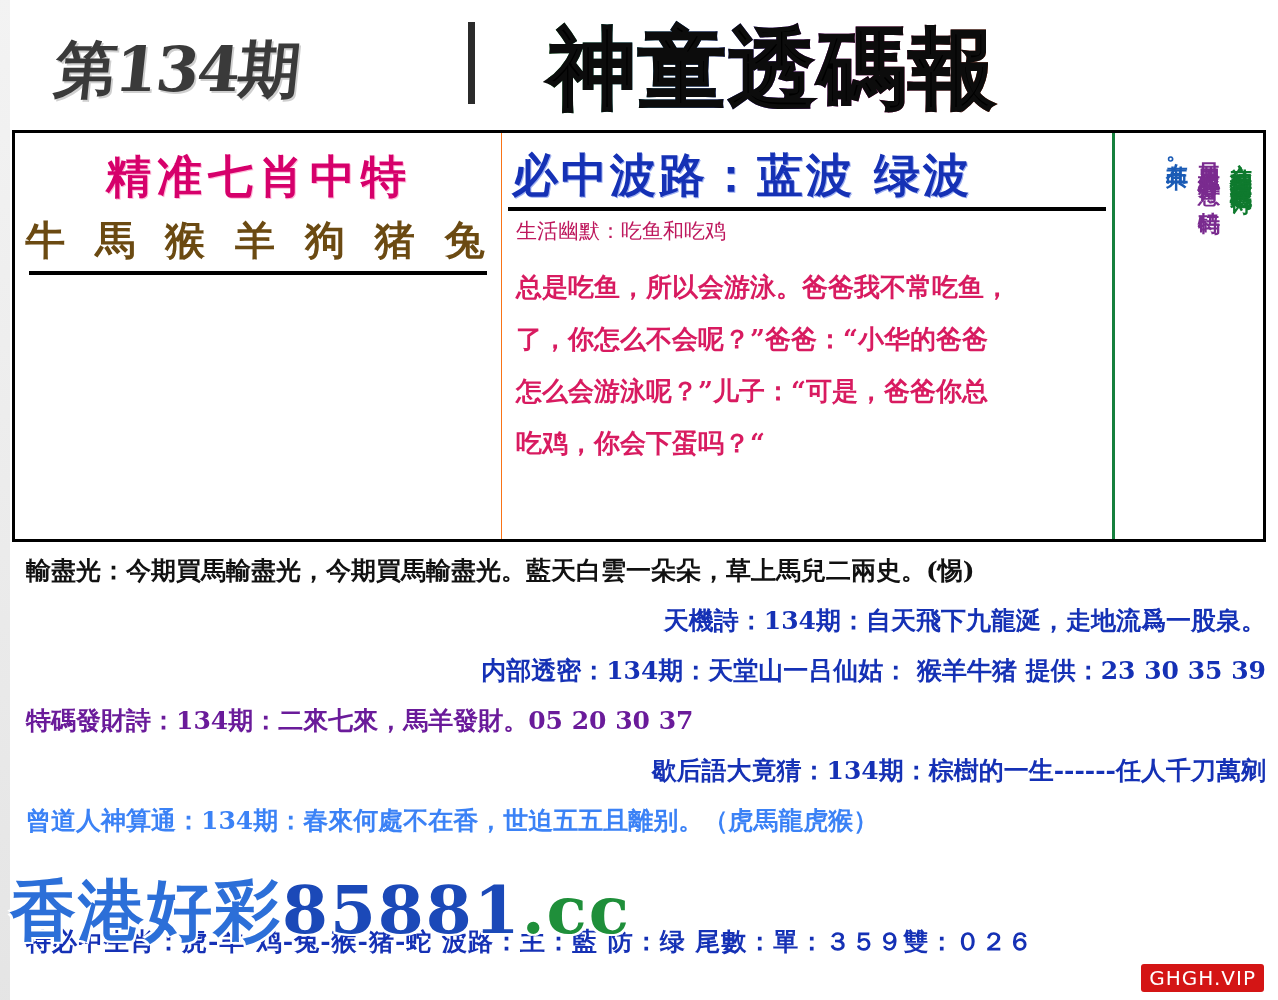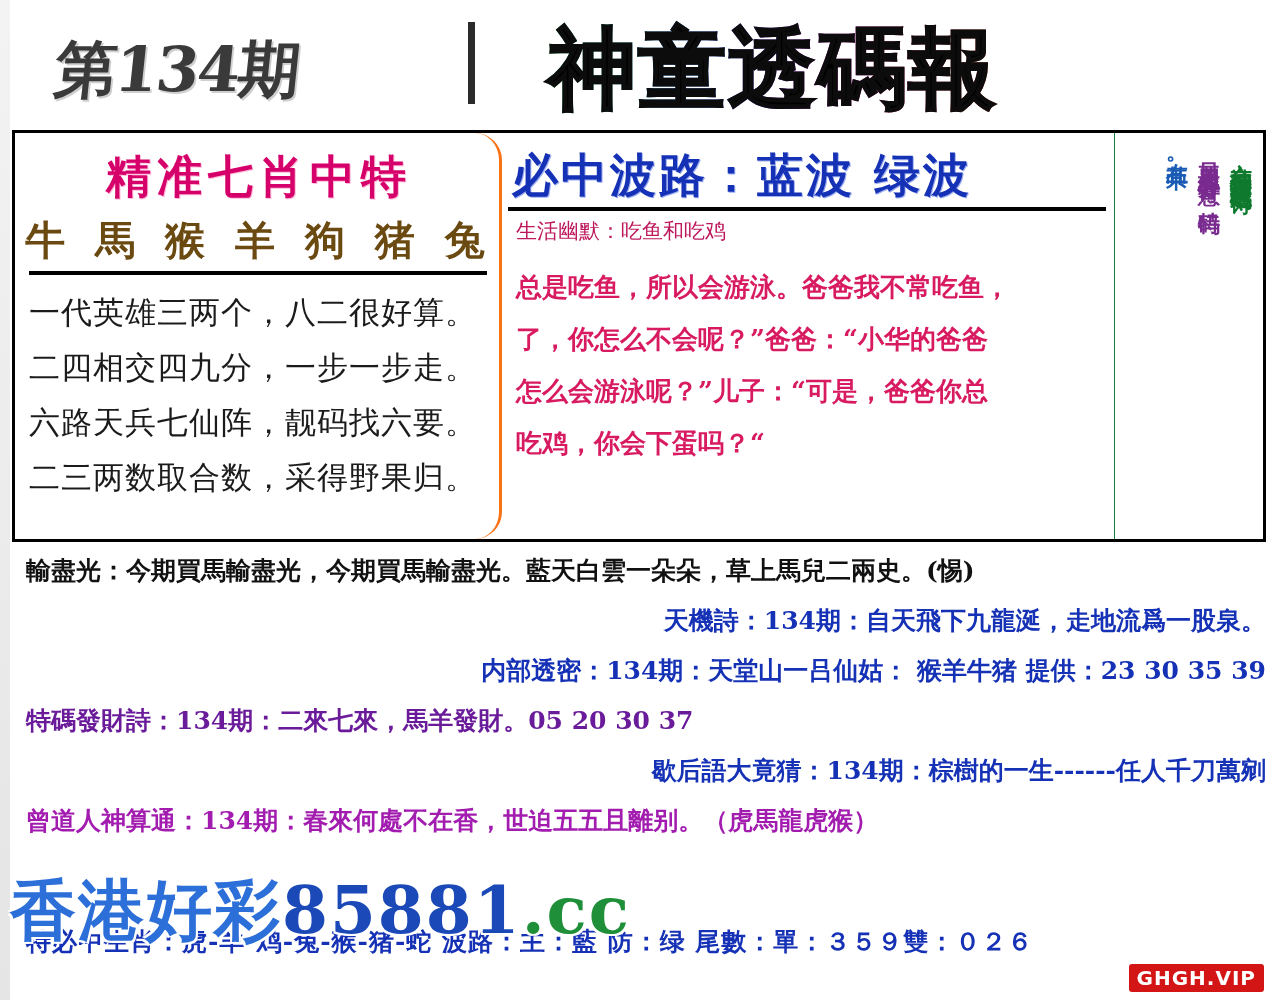--- a/index.html
+++ b/index.html
@@ -42,25 +42,25 @@
     text-shadow:0 0 1px #000;
   }
 
   
   .frame{
     position:absolute;left:12px;top:130px;width:1254px;height:412px;
     border:3px solid #000;box-sizing:border-box;background:#fff;
   }
   .col-left{
     position:absolute;left:0;top:0;width:487px;height:406px;
-    border-right:3px solid #f97316;box-sizing:border-box;border-radius:27px;
+    border-right:1px solid #f97316;box-sizing:border-box;
   }
   .col-mid{
     position:absolute;left:487px;top:0;width:613px;height:406px;
-    border-right:1px solid #15803d;box-sizing:border-box;
+    border-right:3px solid #15803d;box-sizing:border-box;
   }
   .col-right{
     position:absolute;left:1100px;top:0;width:148px;height:406px;
     box-sizing:border-box;
   }
 
   
   .l-title{
     position:absolute;left:14px;top:14px;width:460px;text-align:center;
     font-size:45px;font-weight:bold;
@@ -138,21 +138,21 @@
     font-size:25px;line-height:50px;
     font-family:"DejaVu Serif","Liberation Serif",serif;
     font-weight:bold;
     white-space:nowrap;
     padding-left:14px;
   }
   .c-black{color:#111;}
   .c-blue{color:#1531b5;text-align:right;}
   .c-red{color:#c41b1b;}
   .c-purple{color:#6a1b9a;}
-  .c-brown{color:#a21caf;}
+  .c-brown{color:#3b82f6;}
 
   
   .lastrow{
     position:absolute;left:12px;top:925px;width:1254px;
     font-size:25px;font-weight:bold;
     font-family:"DejaVu Serif","Liberation Serif",serif;
     color:#1531b5;white-space:nowrap;padding-left:14px;
     letter-spacing:1px;
   }
 
@@ -164,21 +164,21 @@
     color:#2c6fd8;
     text-shadow:2px 2px 0 #ffffff, -2px -2px 0 #ffffff, 2px -2px 0 #fff, -2px 2px 0 #fff;
     letter-spacing:2px;
     pointer-events:none;
   }
   .wm-main .num{color:#1b49b8;}
   .wm-main .cc{color:#1f8f3a;}
   .wm-badge{
     position:absolute;right:14px;bottom:8px;
     background:#d41515;color:#fff;
-    font-size:20px;font-weight:bold;
+    font-size:20px;font-weight:normal;
     padding:2px 8px;border-radius:3px;
     font-family:"DejaVu Sans","Liberation Sans",sans-serif;
     letter-spacing:1px;
   }
   .edge-left{
     position:absolute;left:0;top:0;width:10px;height:1000px;
     background:linear-gradient(180deg,#e9e9e9,#cfcfcf);
     opacity:.55;
   }
 </style>
@@ -194,26 +194,20 @@
     <div class="divider-bar"></div>
     <div class="masthead">神童透碼報</div>
   </div>
 
   <div class="frame">
 
     <div class="col-left">
       <div class="l-title">精准七肖中特</div>
       <div class="l-zodiac">牛 馬 猴 羊 狗 猪 兔</div>
       <div class="l-rule"></div>
-      <div class="l-lines">
-        <div class="l-line">一代英雄三两个，八二很好算。</div>
-        <div class="l-line">二四相交四九分，一步一步走。</div>
-        <div class="l-line">六路天兵七仙阵，靓码找六要。</div>
-        <div class="l-line">二三两数取合数，采得野果归。</div>
-      </div>
     </div>
 
     <div class="col-mid">
       <div class="m-title">必中波路：蓝波 绿波</div>
       <div class="m-rule"></div>
       <div class="m-sub">生活幽默：吃鱼和吃鸡</div>
       <div class="m-body">
         <div class="ln">总是吃鱼，所以会游泳。爸爸我不常吃鱼，</div>
         <div class="ln">了，你怎么不会呢？”爸爸：“小华的爸爸</div>
         <div class="ln">怎么会游泳呢？”儿子：“可是，爸爸你总</div>

